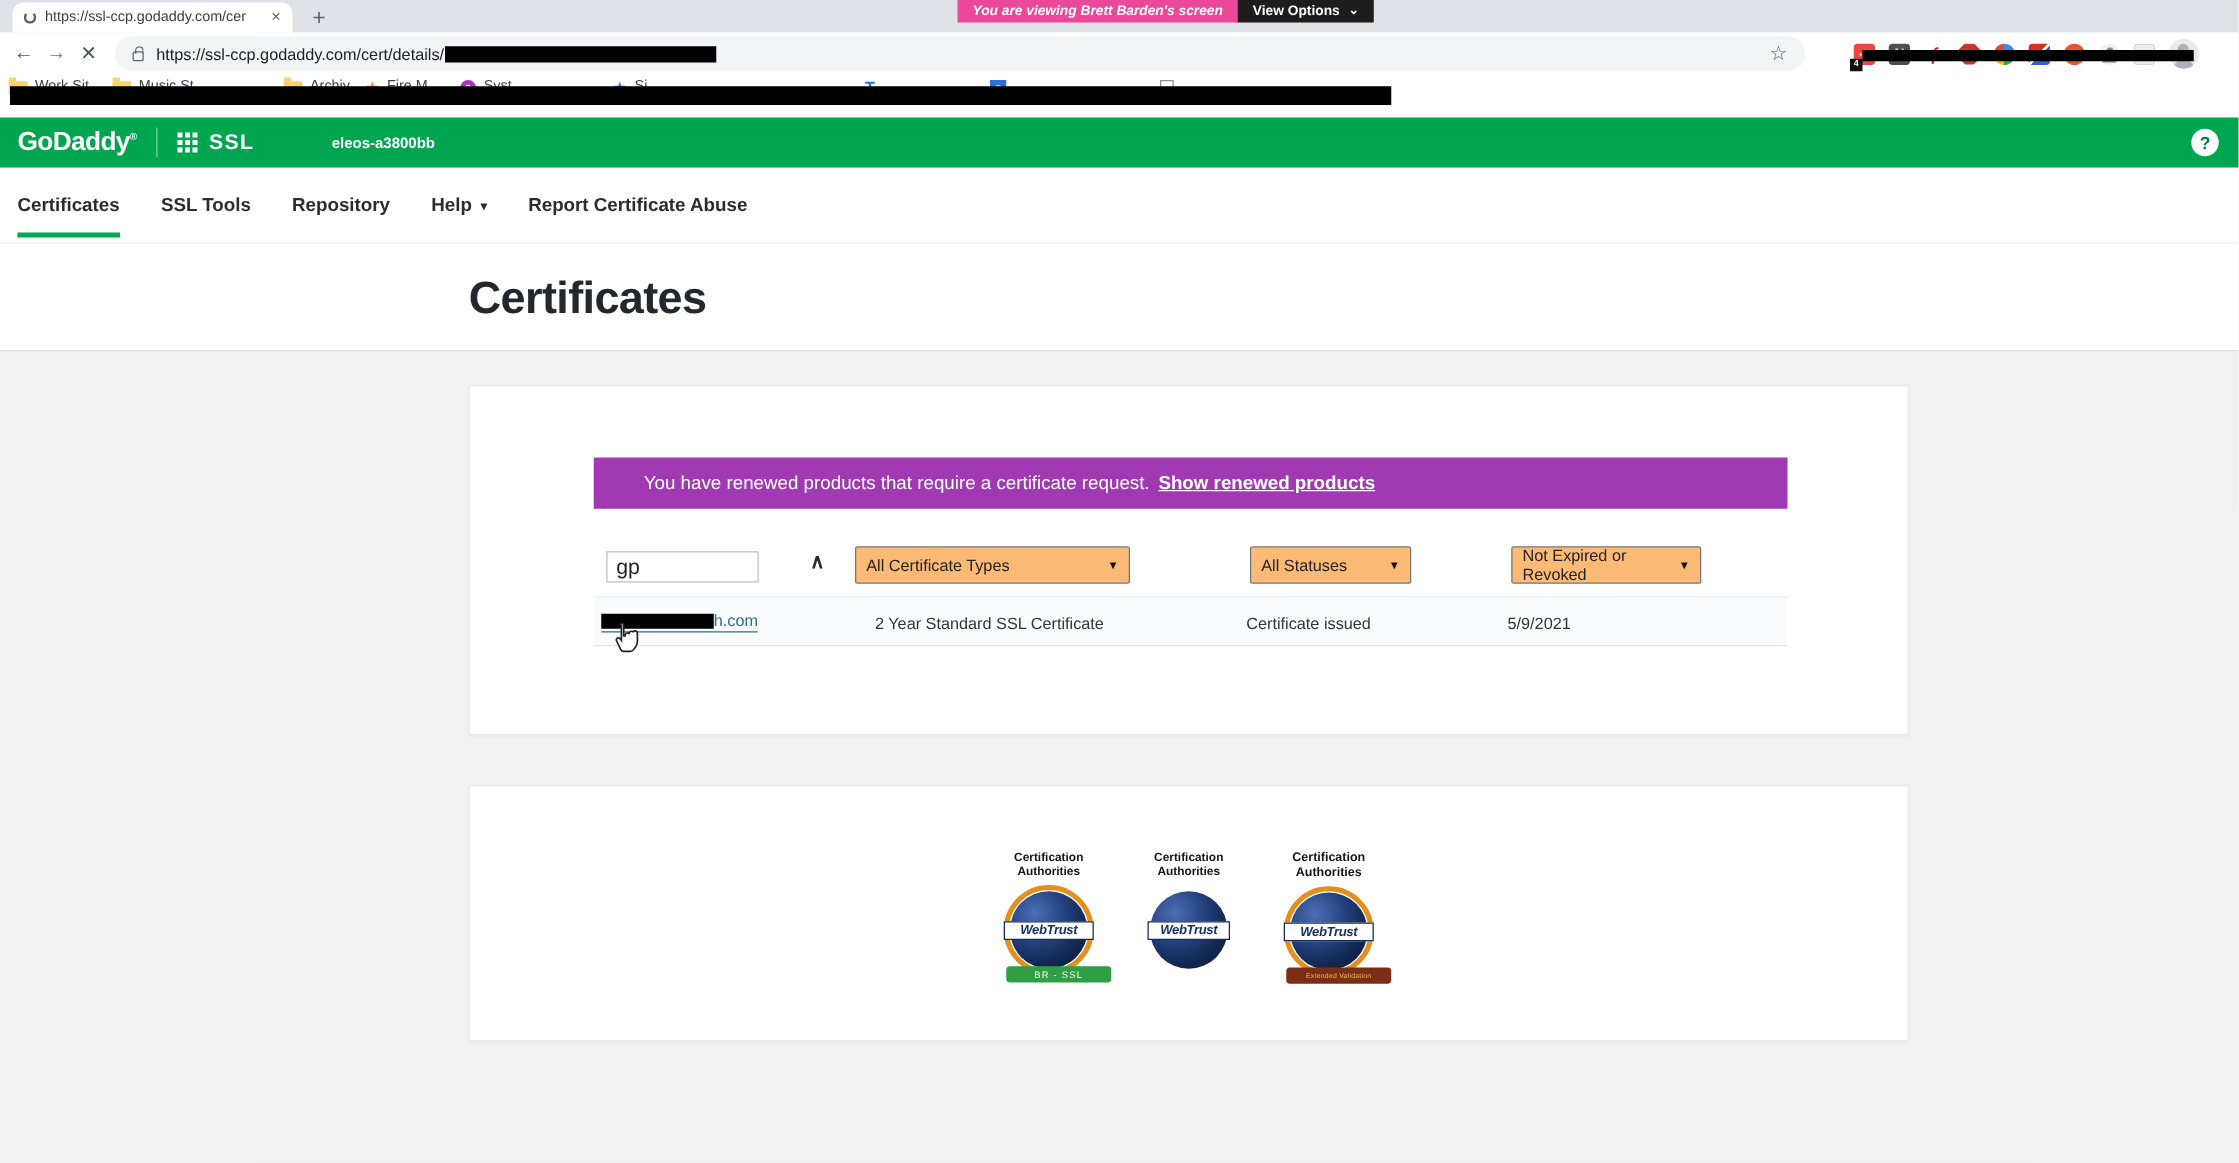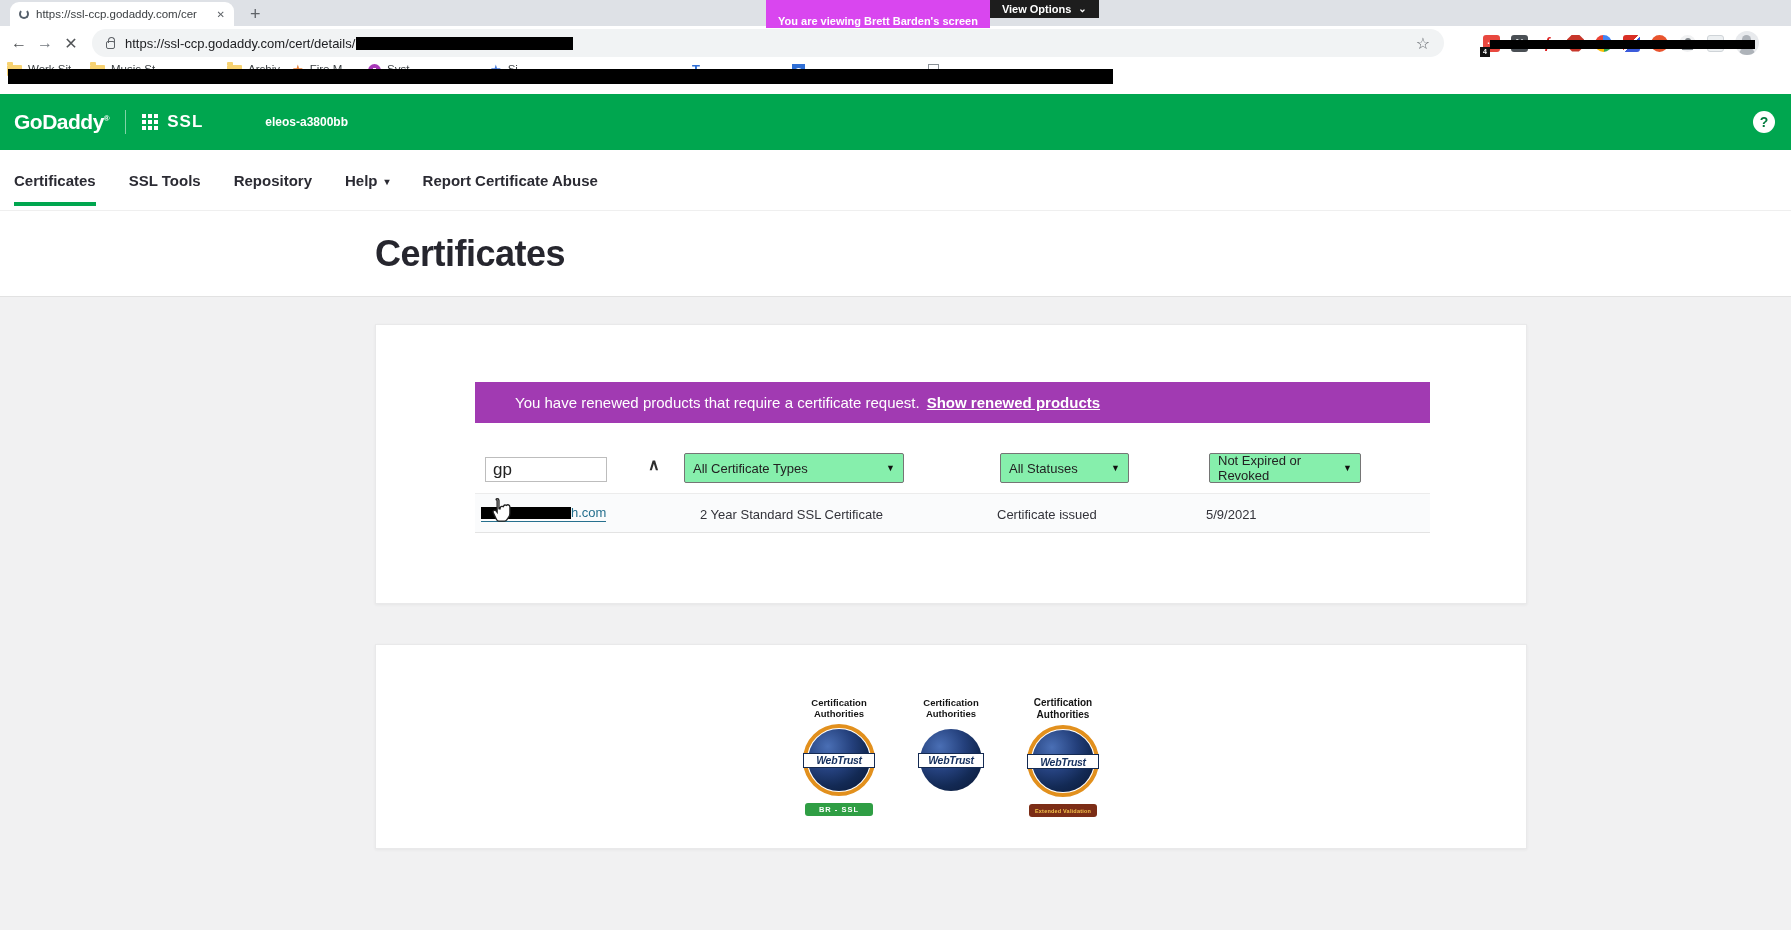--- a/index.html
+++ b/index.html
@@ -10,21 +10,21 @@
   .tab-strip { height:26px; background:#dee1e6; display:flex; align-items:flex-end; position:relative; }
   .tab { width:224px; height:24px; background:#fff; border-radius:9px 9px 0 0; margin-left:10px;
          display:flex; align-items:center; padding:0 9px; gap:7px; }
   .throbber { width:10px; height:10px; border:2px solid #56606b; border-top-color:transparent; border-radius:50%; flex:none; }
   .tab-title { font-size:11.5px; color:#3c4043; white-space:nowrap; overflow:hidden; flex:1; }
   .tab-close { font-size:10px; color:#5f6368; }
   .new-tab { font-size:18px; color:#5f6368; margin:0 0 3px 16px; line-height:1; }
 
   
   .share-banner { position:absolute; left:766px; top:0; height:18px; display:flex; z-index:60; font-size:11px; line-height:14px; }
-  .share-msg { background:#d946ef; color:#fff; font-weight:bold; padding:14px 12px; white-space:nowrap; }
+  .share-msg { background:#ec4899; color:#fff; font-weight:bold; padding:2px 12px; white-space:nowrap;font-style:italic; }
   .share-btn { background:#1d1d1d; color:#fff; font-weight:bold; padding:2px 12px; display:flex; gap:7px; align-items:center; white-space:nowrap; }
   .share-btn .chev { font-size:10px; }
 
   
   .address-bar { height:34px; background:#fff; display:flex; align-items:center; position:relative; padding-left:6px; }
   .nav-btn { width:26px; text-align:center; font-size:16px; color:#515457; flex:none; }
   .nav-btn.fwd { color:#747a80; }
   .omnibox { margin-left:8px; width:1352px; height:28px; background:#f1f3f4; border-radius:14px;
              display:flex; align-items:center; padding:0 14px; }
   .lock { width:9px; height:8px; border:1.5px solid #5f6368; border-radius:2px; position:relative; margin-top:3px; flex:none; }
@@ -63,21 +63,21 @@
   .bm-folder:before { content:""; position:absolute; top:-3px; left:0; width:6px; height:3px; background:#f7d271; border-radius:1px 1px 0 0; }
   .bm-star-o { color:#e8833a; font-size:13px; line-height:13px; }
   .bm-star-b { color:#4a7ddc; font-size:13px; line-height:13px; }
   .bm-circle { width:13px; height:13px; border-radius:50%; background:radial-gradient(circle, #fff 0 30%, #a838b8 30% 100%); margin-top:1px; }
   .bm-t { color:#2f6fd6; font-weight:bold; font-size:13px; line-height:13px; }
   .bm-c { width:13px; height:13px; background:#2f6fd6; color:#fff; font-size:9px; font-weight:bold; display:flex; align-items:center; justify-content:center; margin-top:1px; }
   .bm-page { width:11px; height:13px; border:1px solid #8a9096; background:#fff; margin-top:1px; }
   .bm-redact { position:absolute; left:8px; top:9px; width:1105px; height:15px; z-index:40; }
 
   
-  .gd-header { height:56px; background:#00a64f; display:flex; align-items:center; color:#fff; padding:0 14px; position:relative; }
+  .gd-header { height:40px; background:#00a64f; display:flex; align-items:center; color:#fff; padding:0 14px; position:relative; }
   .gd-logo { font-size:21px; font-weight:800; letter-spacing:-0.5px; }
   .gd-logo sup { font-size:8px; }
   .gd-divider { width:1px; height:24px; background:rgba(255,255,255,.5); margin:0 16px; }
   .waffle { display:grid; grid-template-columns:repeat(3,4px); grid-gap:2px; margin-right:9px; }
   .waffle i { width:4px; height:4px; background:#fff; }
   .gd-product { font-size:17px; font-weight:bold; letter-spacing:1px; }
   .gd-account { font-size:12px; font-weight:bold; margin-left:62px; }
   .gd-help { position:absolute; right:16px; width:22px; height:22px; border-radius:50%; background:#fff; color:#007a3c;
              font-weight:bold; display:flex; align-items:center; justify-content:center; font-size:14px; }
 
@@ -99,21 +99,21 @@
   .card1 { height:280px; }
   .card2 { height:205px; margin-top:40px; }
 
   .alert { position:absolute; left:99px; top:57px; width:955px; height:41px; background:#a13ab2; color:#fff;
            display:flex; align-items:center; padding-left:40px; font-size:15px; }
   .alert-link { font-weight:bold; text-decoration:underline; color:#fff; margin-left:7px; }
 
   .search-input { position:absolute; left:109px; top:132px; width:122px; height:25px; border:1px solid #bdbdbd;
                   font-size:17px; padding:0 7px; color:#222; font-family:"Liberation Sans", sans-serif; }
   .collapse { position:absolute; left:272px; top:130px; font-size:16px; font-weight:bold; color:#2e2e2e; }
-  .select { position:absolute; top:128px; height:30px; border:1px solid #757575; border-radius:2px; background:#86efac;
+  .select { position:absolute; top:128px; height:30px; border:1px solid #757575; border-radius:2px; background:#fdba74;
             font-size:13px; color:#222; display:flex; align-items:center; justify-content:space-between; padding:0 8px; }
   .sel-type { left:308px; width:220px; }
   .sel-status { left:624px; width:129px; }
   .sel-expiry { left:833px; width:152px; }
   .sel-caret { font-size:9px; color:#111; margin-left:8px; }
 
   .cert-row { position:absolute; left:99px; top:168px; width:955px; height:40px; background:#fafbfc;
               border-top:1px solid #ececec; border-bottom:1px solid #e3e3e3; font-size:13px; color:#33333a; }
   .cell { position:absolute; top:13px; white-space:nowrap; }
   .cell-domain { left:6px; top:11px; }
@@ -130,22 +130,22 @@
   .seal-title { font-size:9.5px; font-weight:bold; color:#141414; line-height:1.2; }
   .seal.ev .seal-title { font-size:10px; font-weight:800; }
   .badge { position:relative; width:74px; height:80px; margin:4px auto 0; }
   .ring { position:absolute; left:1px; top:0; width:72px; height:72px; border:4px solid #e2901d; border-radius:50%; }
   .globe { position:absolute; left:6px; top:5px; width:62px; height:62px; border-radius:50%;
            background:radial-gradient(circle at 32% 28%, #4a6fb5 0%, #24407c 40%, #132a55 65%, #0a1733 100%); }
   .band { position:absolute; left:1px; top:29px; width:72px; height:15px; background:#fff; border:1px solid #142a52;
           display:flex; align-items:center; justify-content:center; font-size:10.5px; font-weight:800;
           font-style:italic; color:#15305e; letter-spacing:-0.3px; }
   .seal.plain .band { left:4px; width:66px; }
-  .ribbon { position:absolute; left:3px; top:79px; width:68px; height:13px; border-radius:3px;
-            display:flex; align-items:center; justify-content:center; font-weight:bold; color:#fff; }
+  .ribbon { position:absolute; left:3px; top:65px; width:84px; height:13px; border-radius:3px;
+            display:flex; align-items:center; justify-content:center; font-weight:normal; color:#fff; }
   .ribbon-green { background:#2f9e44; font-size:7.5px; letter-spacing:1px; }
   .ribbon-red { background:#7c2d16; color:#f3c14b; font-size:5.5px; letter-spacing:0.2px; }
 </style>
 </head>
 <body>
 
 <div class="screen">
 
   <div class="tab-strip">
     <div class="tab">

